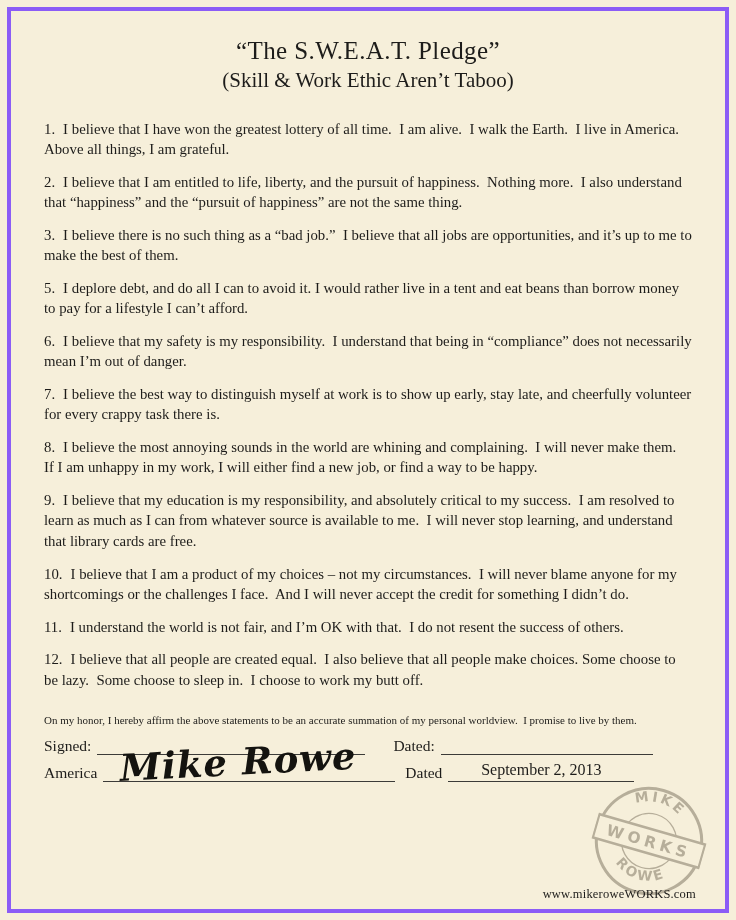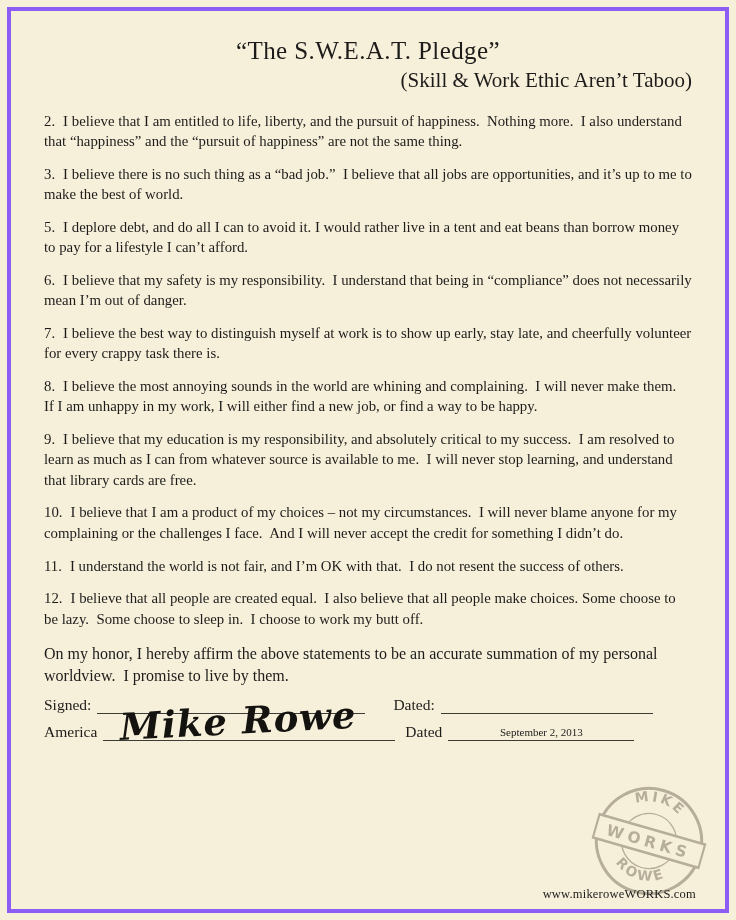--- a/index.html
+++ b/index.html
@@ -16,32 +16,32 @@
     border:4px solid #8b5cf6;
     padding:22px 33px 0 33px;
     box-sizing:border-box;
     background:#f6efda;
   }
   .title {
     text-align:center; font-size:25px; font-weight:400;
     margin:4px 0 3px 0; letter-spacing:0.4px;
   }
   .subtitle {
-    text-align:right; font-size:21px; font-weight:400;
-    margin:0 0 18px 0;
+    text-align:center; font-size:21px; font-weight:400;
+    margin:0 0 26px 0;
   }
   .item {
     font-size:14.8px; line-height:1.37;
     margin:0 0 12.5px 0;
   }
   .num { margin-right:8px; }
   .item-text { white-space:pre-wrap; }
   .closing {
-    font-size:16px; line-height:1.37;
-    margin:14px 0 8px 0; white-space:pre-wrap;
+    font-size:11px; line-height:1.37;
+    margin:23px 0 8px 0; white-space:pre-wrap;
   }
   .sig-row {
     display:flex; align-items:flex-end;
     font-size:15.5px; margin-top:9px;
   }
   .sig-label { white-space:nowrap; padding-right:6px; }
   .rule {
     border-bottom:1.4px solid #3c3b38;
     height:15px; position:relative;
   }
@@ -54,21 +54,21 @@
   .signature {
     position:absolute; left:18px; bottom:-9px;
     font-family:"DejaVu Serif",serif;
     font-style:italic; font-weight:700;
     font-size:37px; letter-spacing:1px;
     transform:rotate(-3deg); transform-origin:left bottom;
     white-space:nowrap; color:#14130f;
   }
   .date-value {
     position:absolute; left:0; right:0; bottom:2px;
-    text-align:center; font-size:11px; white-space:nowrap;
+    text-align:center; font-size:16px; white-space:nowrap;
   }
   .website {
     position:absolute; right:29px; bottom:7px;
     font-size:12.5px; letter-spacing:0.2px;
   }
   .stamp {
     position:absolute; right:20px; bottom:12px;
     width:112px; height:112px;
     transform:rotate(16deg);
     color:#8d8370; opacity:0.6;
@@ -78,28 +78,29 @@
 </style>
 </head>
 <body>
 
 <div class="page">
 
   <h1 class="title">“The S.W.E.A.T. Pledge”</h1>
   <h2 class="subtitle">(Skill &amp; Work Ethic Aren’t Taboo)</h2>
 
   <div>
+    <p class="item"><span class="num">1.</span><span class="item-text">I believe that I have won the greatest lottery of all time.  I am alive.  I walk the Earth.  I live in America.  Above all things, I am grateful.</span></p>
     <p class="item"><span class="num">2.</span><span class="item-text">I believe that I am entitled to life, liberty, and the pursuit of happiness.  Nothing more.  I also understand that “happiness” and the “pursuit of happiness” are not the same thing.</span></p>
-    <p class="item"><span class="num">3.</span><span class="item-text">I believe there is no such thing as a “bad job.”  I believe that all jobs are opportunities, and it’s up to me to make the best of world.</span></p>
+    <p class="item"><span class="num">3.</span><span class="item-text">I believe there is no such thing as a “bad job.”  I believe that all jobs are opportunities, and it’s up to me to make the best of them.</span></p>
     <p class="item"><span class="num">5.</span><span class="item-text">I deplore debt, and do all I can to avoid it. I would rather live in a tent and eat beans than borrow money to pay for a lifestyle I can’t afford.</span></p>
     <p class="item"><span class="num">6.</span><span class="item-text">I believe that my safety is my responsibility.  I understand that being in “compliance” does not necessarily mean I’m out of danger.</span></p>
     <p class="item"><span class="num">7.</span><span class="item-text">I believe the best way to distinguish myself at work is to show up early, stay late, and cheerfully volunteer for every crappy task there is.</span></p>
     <p class="item"><span class="num">8.</span><span class="item-text">I believe the most annoying sounds in the world are whining and complaining.  I will never make them.  If I am unhappy in my work, I will either find a new job, or find a way to be happy.</span></p>
     <p class="item"><span class="num">9.</span><span class="item-text">I believe that my education is my responsibility, and absolutely critical to my success.  I am resolved to learn as much as I can from whatever source is available to me.  I will never stop learning, and understand that library cards are free.</span></p>
-    <p class="item"><span class="num">10.</span><span class="item-text">I believe that I am a product of my choices – not my circumstances.  I will never blame anyone for my complaining or the challenges I face.  And I will never accept the credit for something I didn’t do.</span></p>
+    <p class="item"><span class="num">10.</span><span class="item-text">I believe that I am a product of my choices – not my circumstances.  I will never blame anyone for my shortcomings or the challenges I face.  And I will never accept the credit for something I didn’t do.</span></p>
     <p class="item"><span class="num">11.</span><span class="item-text">I understand the world is not fair, and I’m OK with that.  I do not resent the success of others.</span></p>
     <p class="item"><span class="num">12.</span><span class="item-text">I believe that all people are created equal.  I also believe that all people make choices. Some choose to be lazy.  Some choose to sleep in.  I choose to work my butt off.</span></p>
   </div>
 
   <p class="closing">On my honor, I hereby affirm the above statements to be an accurate summation of my personal worldview.  I promise to live by them.</p>
 
   <div class="sig-row">
     <span class="sig-label">Signed:</span>
     <span class="rule rule-1a"></span>
     <span class="gap1"></span>

